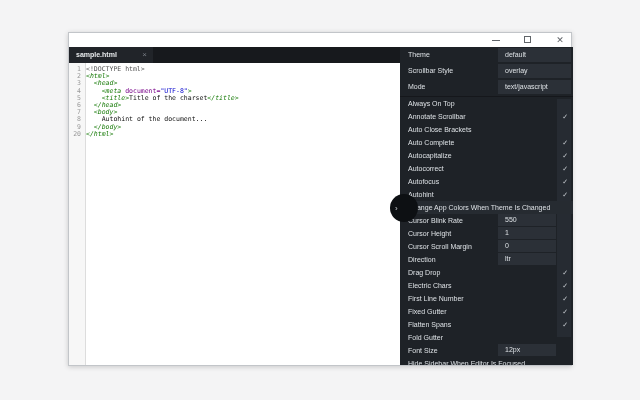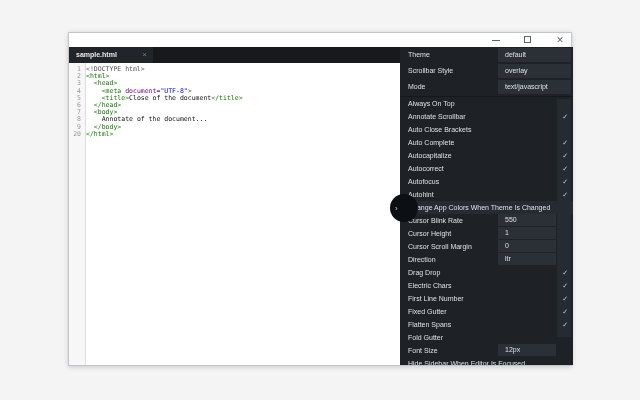--- a/index.html
+++ b/index.html
@@ -24,21 +24,21 @@
   .tabbar{position:absolute;left:0;top:14px;width:331px;height:16px;background:#17191d;}
   .tab{position:absolute;left:0;top:0;width:84px;height:16px;background:#212429;}
   .tab-title{position:absolute;left:7px;top:0;line-height:16px;font-size:7px;font-weight:bold;color:#e8eaec;}
   .tab-close{position:absolute;right:6px;top:0;line-height:16px;font-size:8px;color:#787d84;}
   
   .editor{position:absolute;left:0;top:30px;width:287px;bottom:0;background:#fff;overflow:hidden;}
   .gutter-bg{position:absolute;left:0;top:0;bottom:0;width:16px;background:#f7f7f7;border-right:1px solid #dddddd;}
   .code{position:absolute;left:0;top:3px;right:0;font-family:"DejaVu Sans Mono",monospace;font-size:6.5px;line-height:7.2px;}
   .cl{white-space:pre;height:7.2px;}
   .ln{display:inline-block;width:12px;padding-right:5px;text-align:right;color:#999;}
-  .tok-tag{color:#117700;}
+  .tok-tag{color:#117700;font-style:italic;}
   .tok-attr{color:#770088;}
   .tok-str{color:#0000cc;}
   .tok-meta{color:#555555;}
   .tok-text{color:#111111;}
   
   .panel{
     position:absolute;left:331px;top:14px;width:173px;bottom:0;
     background:#1e2227;color:#dce0e4;font-size:7px;overflow:hidden;
   }
   .drow{position:relative;height:16px;}
@@ -76,24 +76,24 @@
     </div>
   </div>
 
   <div class="editor">
     <div class="gutter-bg"></div>
     <div class="code">
         <div class="cl"><span class="ln">1</span><span class="tok-meta">&lt;!DOCTYPE html&gt;</span></div>
         <div class="cl"><span class="ln">2</span><span class="tok-tag">&lt;html&gt;</span></div>
         <div class="cl"><span class="ln">3</span><span class="tok-text">  </span><span class="tok-tag">&lt;head&gt;</span></div>
         <div class="cl"><span class="ln">4</span><span class="tok-text">    </span><span class="tok-tag">&lt;meta </span><span class="tok-attr">document=</span><span class="tok-str">"UTF-8"</span><span class="tok-tag">&gt;</span></div>
-        <div class="cl"><span class="ln">5</span><span class="tok-text">    </span><span class="tok-tag">&lt;title&gt;</span><span class="tok-text">Close of the document</span><span class="tok-tag">&lt;/title&gt;</span></div>
+        <div class="cl"><span class="ln">5</span><span class="tok-text">    </span><span class="tok-tag">&lt;title&gt;</span><span class="tok-text">Title of the charset</span><span class="tok-tag">&lt;/title&gt;</span></div>
         <div class="cl"><span class="ln">6</span><span class="tok-text">  </span><span class="tok-tag">&lt;/head&gt;</span></div>
         <div class="cl"><span class="ln">7</span><span class="tok-text">  </span><span class="tok-tag">&lt;body&gt;</span></div>
-        <div class="cl"><span class="ln">8</span><span class="tok-text">    </span><span class="tok-text">Annotate of the document...</span></div>
+        <div class="cl"><span class="ln">8</span><span class="tok-text">    </span><span class="tok-text">Autohint of the document...</span></div>
         <div class="cl"><span class="ln">9</span><span class="tok-text">  </span><span class="tok-tag">&lt;/body&gt;</span></div>
         <div class="cl"><span class="ln">20</span><span class="tok-tag">&lt;/html&gt;</span></div>
       </div>
   </div>
 
   <div class="panel">
     <div id="drows">
         <div class="drow">
           <span class="lbl">Theme</span>
           <div class="dval">default</div>

